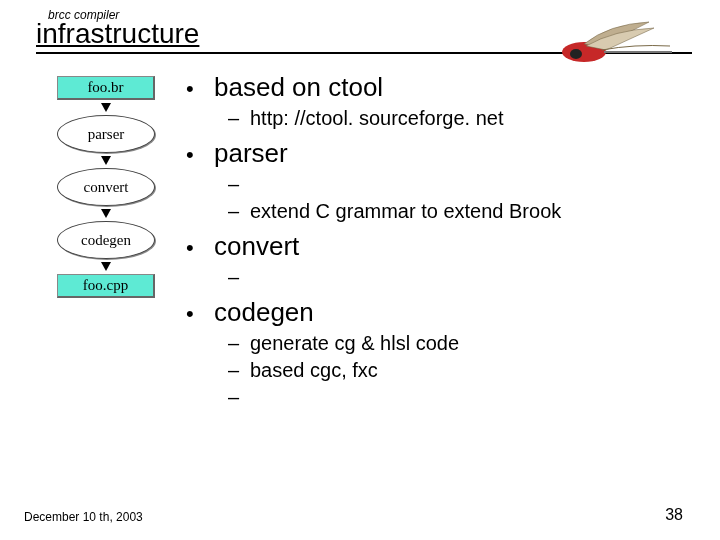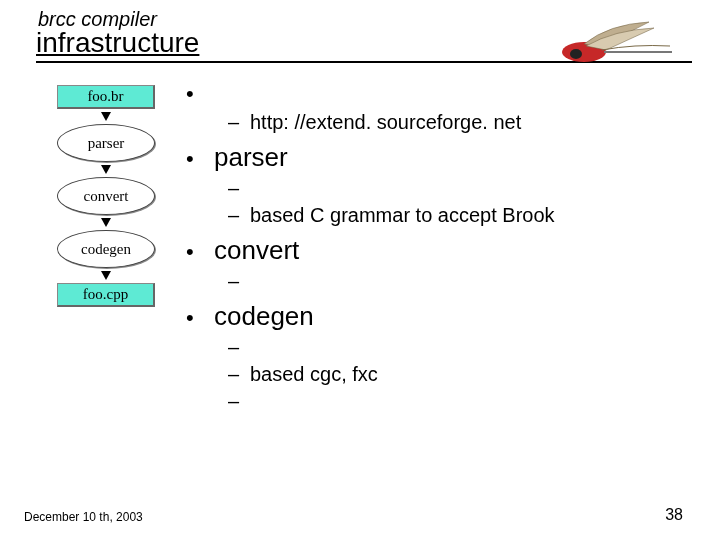--- a/index.html
+++ b/index.html
@@ -1,19 +1,19 @@
 <!DOCTYPE html>
 <html><head>
 <meta charset="utf-8">
 <style>
   * { margin: 0; padding: 0; box-sizing: border-box; }
   html, body { width: 720px; height: 540px; background: #fff; font-family: Verdana, Arial, sans-serif; color: #000; overflow: hidden; }
   .slide { position: relative; width: 720px; height: 540px; padding: 8px 28px 0 36px; }
   .header { position: relative; }
-  .subtitle { font-style: italic; font-size: 20px; margin-left: 2px; }
+  .subtitle { font-style: italic; font-size: 12px; margin-left: 12px; }
   .title { font-size: 28px; font-weight: 400; margin-top: -4px; text-decoration: underline; }
   .rule { border: none; border-top: 2px solid #000; margin-top: 2px; }
   .logo { position: absolute; top: 6px; right: 18px; width: 120px; height: 56px; }
   .logo svg { width: 100%; height: 100%; }
   .body { display: flex; margin-top: 18px; }
   .diagram { width: 140px; padding-top: 4px; display: flex; flex-direction: column; align-items: center; gap: 2px; }
   .box { width: 98px; height: 24px; background: #5eead4; border: 1px solid #888; border-right: 2px solid #666; border-bottom: 2px solid #666; display: flex; align-items: center; justify-content: center; font: 15px "Times New Roman", serif; }
   .oval { width: 98px; height: 38px; background: #fff; border: 1px solid #444; border-radius: 50%; display: flex; align-items: center; justify-content: center; font: 15px "Times New Roman", serif; box-shadow: 1px 1px 0 #888; }
   .arrow { width: 0; height: 0; border-left: 5px solid transparent; border-right: 5px solid transparent; border-top: 9px solid #000; margin: 1px 0; }
   .content { flex: 1; padding-left: 10px; }
@@ -60,40 +60,41 @@
       <div class="oval">codegen</div>
       <div class="arrow"></div>
       <div class="box">foo.cpp</div>
     </div>
 
     <div class="content">
       <ul class="l1">
         <li>
           <div class="l1-row">
             <span class="bullet1">•</span>
+            <span>based on ctool</span>
           </div>
           <ul class="l2">
             <li>
                 <span class="dash">–</span>
-                <span>http: //extend. sourceforge. net</span>
+                <span>http: //ctool. sourceforge. net</span>
               </li>
           </ul>
         </li>
         <li>
           <div class="l1-row">
             <span class="bullet1">•</span>
             <span>parser</span>
           </div>
           <ul class="l2">
             <li>
                 <span class="dash">–</span>
               </li>
             <li>
                 <span class="dash">–</span>
-                <span>based C grammar to accept Brook</span>
+                <span>extend C grammar to extend Brook</span>
               </li>
           </ul>
         </li>
         <li>
           <div class="l1-row">
             <span class="bullet1">•</span>
             <span>convert</span>
           </div>
           <ul class="l2">
             <li>
@@ -102,20 +103,21 @@
           </ul>
         </li>
         <li>
           <div class="l1-row">
             <span class="bullet1">•</span>
             <span>codegen</span>
           </div>
           <ul class="l2">
             <li>
                 <span class="dash">–</span>
+                <span>generate cg &amp; hlsl code</span>
               </li>
             <li>
                 <span class="dash">–</span>
                 <span>based cgc, fxc</span>
               </li>
             <li>
                 <span class="dash">–</span>
               </li>
           </ul>
         </li>

